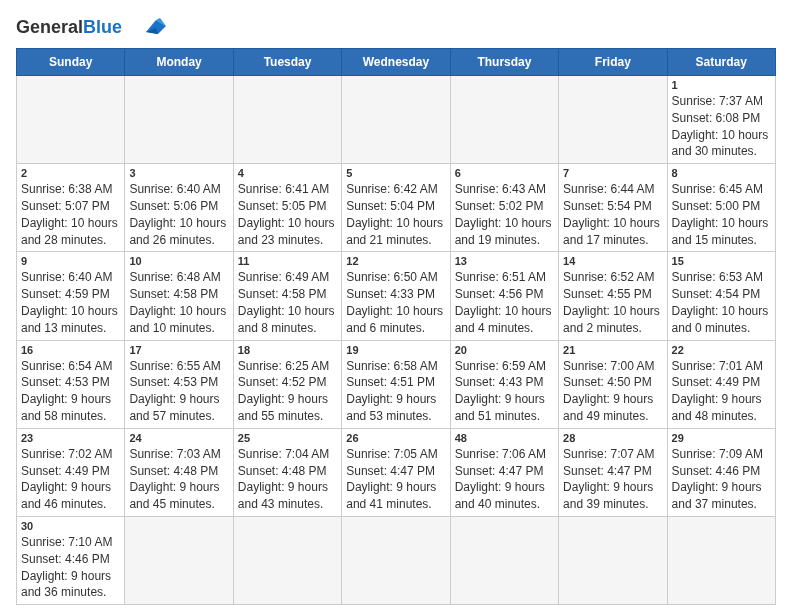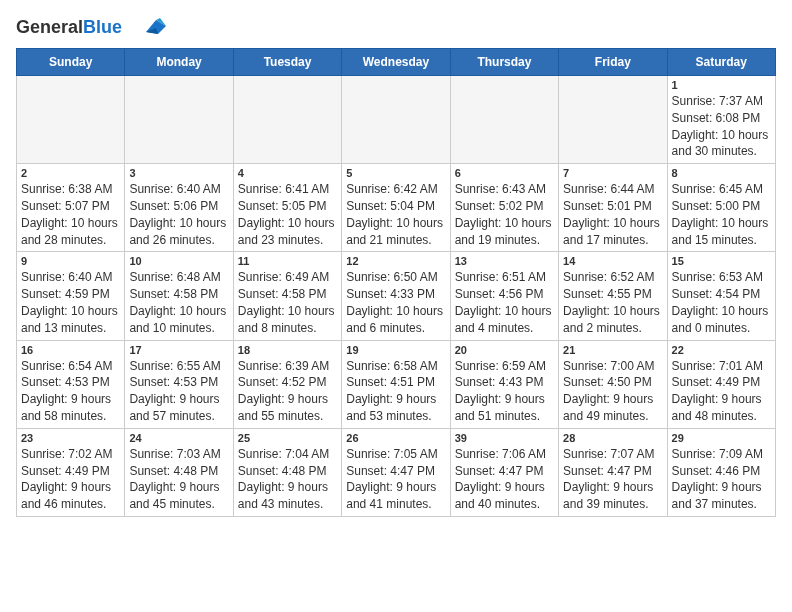--- a/index.html
+++ b/index.html
@@ -157,21 +157,21 @@
         </td>
         <td>
           <span class="day-number">6</span>
           <div class="day-info">Sunrise: 6:43 AM
 Sunset: 5:02 PM
 Daylight: 10 hours and 19 minutes.</div>
         </td>
         <td>
           <span class="day-number">7</span>
           <div class="day-info">Sunrise: 6:44 AM
-Sunset: 5:01 PM
+Sunset: 5:54 PM
 Daylight: 10 hours and 17 minutes.</div>
         </td>
         <td>
           <span class="day-number">8</span>
           <div class="day-info">Sunrise: 6:45 AM
 Sunset: 5:00 PM
 Daylight: 10 hours and 15 minutes.</div>
         </td>
       </tr>
       <tr>
@@ -226,21 +226,21 @@
 Daylight: 9 hours and 58 minutes.</div>
         </td>
         <td>
           <span class="day-number">17</span>
           <div class="day-info">Sunrise: 6:55 AM
 Sunset: 4:53 PM
 Daylight: 9 hours and 57 minutes.</div>
         </td>
         <td>
           <span class="day-number">18</span>
-          <div class="day-info">Sunrise: 6:39 AM
+          <div class="day-info">Sunrise: 6:25 AM
 Sunset: 4:52 PM
 Daylight: 9 hours and 55 minutes.</div>
         </td>
         <td>
           <span class="day-number">19</span>
           <div class="day-info">Sunrise: 6:58 AM
 Sunset: 4:51 PM
 Daylight: 9 hours and 53 minutes.</div>
         </td>
         <td>
@@ -281,32 +281,46 @@
 Sunset: 4:48 PM
 Daylight: 9 hours and 43 minutes.</div>
         </td>
         <td>
           <span class="day-number">26</span>
           <div class="day-info">Sunrise: 7:05 AM
 Sunset: 4:47 PM
 Daylight: 9 hours and 41 minutes.</div>
         </td>
         <td>
-          <span class="day-number">39</span>
+          <span class="day-number">48</span>
           <div class="day-info">Sunrise: 7:06 AM
 Sunset: 4:47 PM
 Daylight: 9 hours and 40 minutes.</div>
         </td>
         <td>
           <span class="day-number">28</span>
           <div class="day-info">Sunrise: 7:07 AM
 Sunset: 4:47 PM
 Daylight: 9 hours and 39 minutes.</div>
         </td>
         <td>
           <span class="day-number">29</span>
           <div class="day-info">Sunrise: 7:09 AM
 Sunset: 4:46 PM
 Daylight: 9 hours and 37 minutes.</div>
         </td>
       </tr>
+      <tr class="last-row">
+        <td>
+          <span class="day-number">30</span>
+          <div class="day-info">Sunrise: 7:10 AM
+Sunset: 4:46 PM
+Daylight: 9 hours and 36 minutes.</div>
+        </td>
+        <td class="empty"></td>
+        <td class="empty"></td>
+        <td class="empty"></td>
+        <td class="empty"></td>
+        <td class="empty"></td>
+        <td class="empty"></td>
+      </tr>
     </tbody>
 </table>
 
 </body></html>

